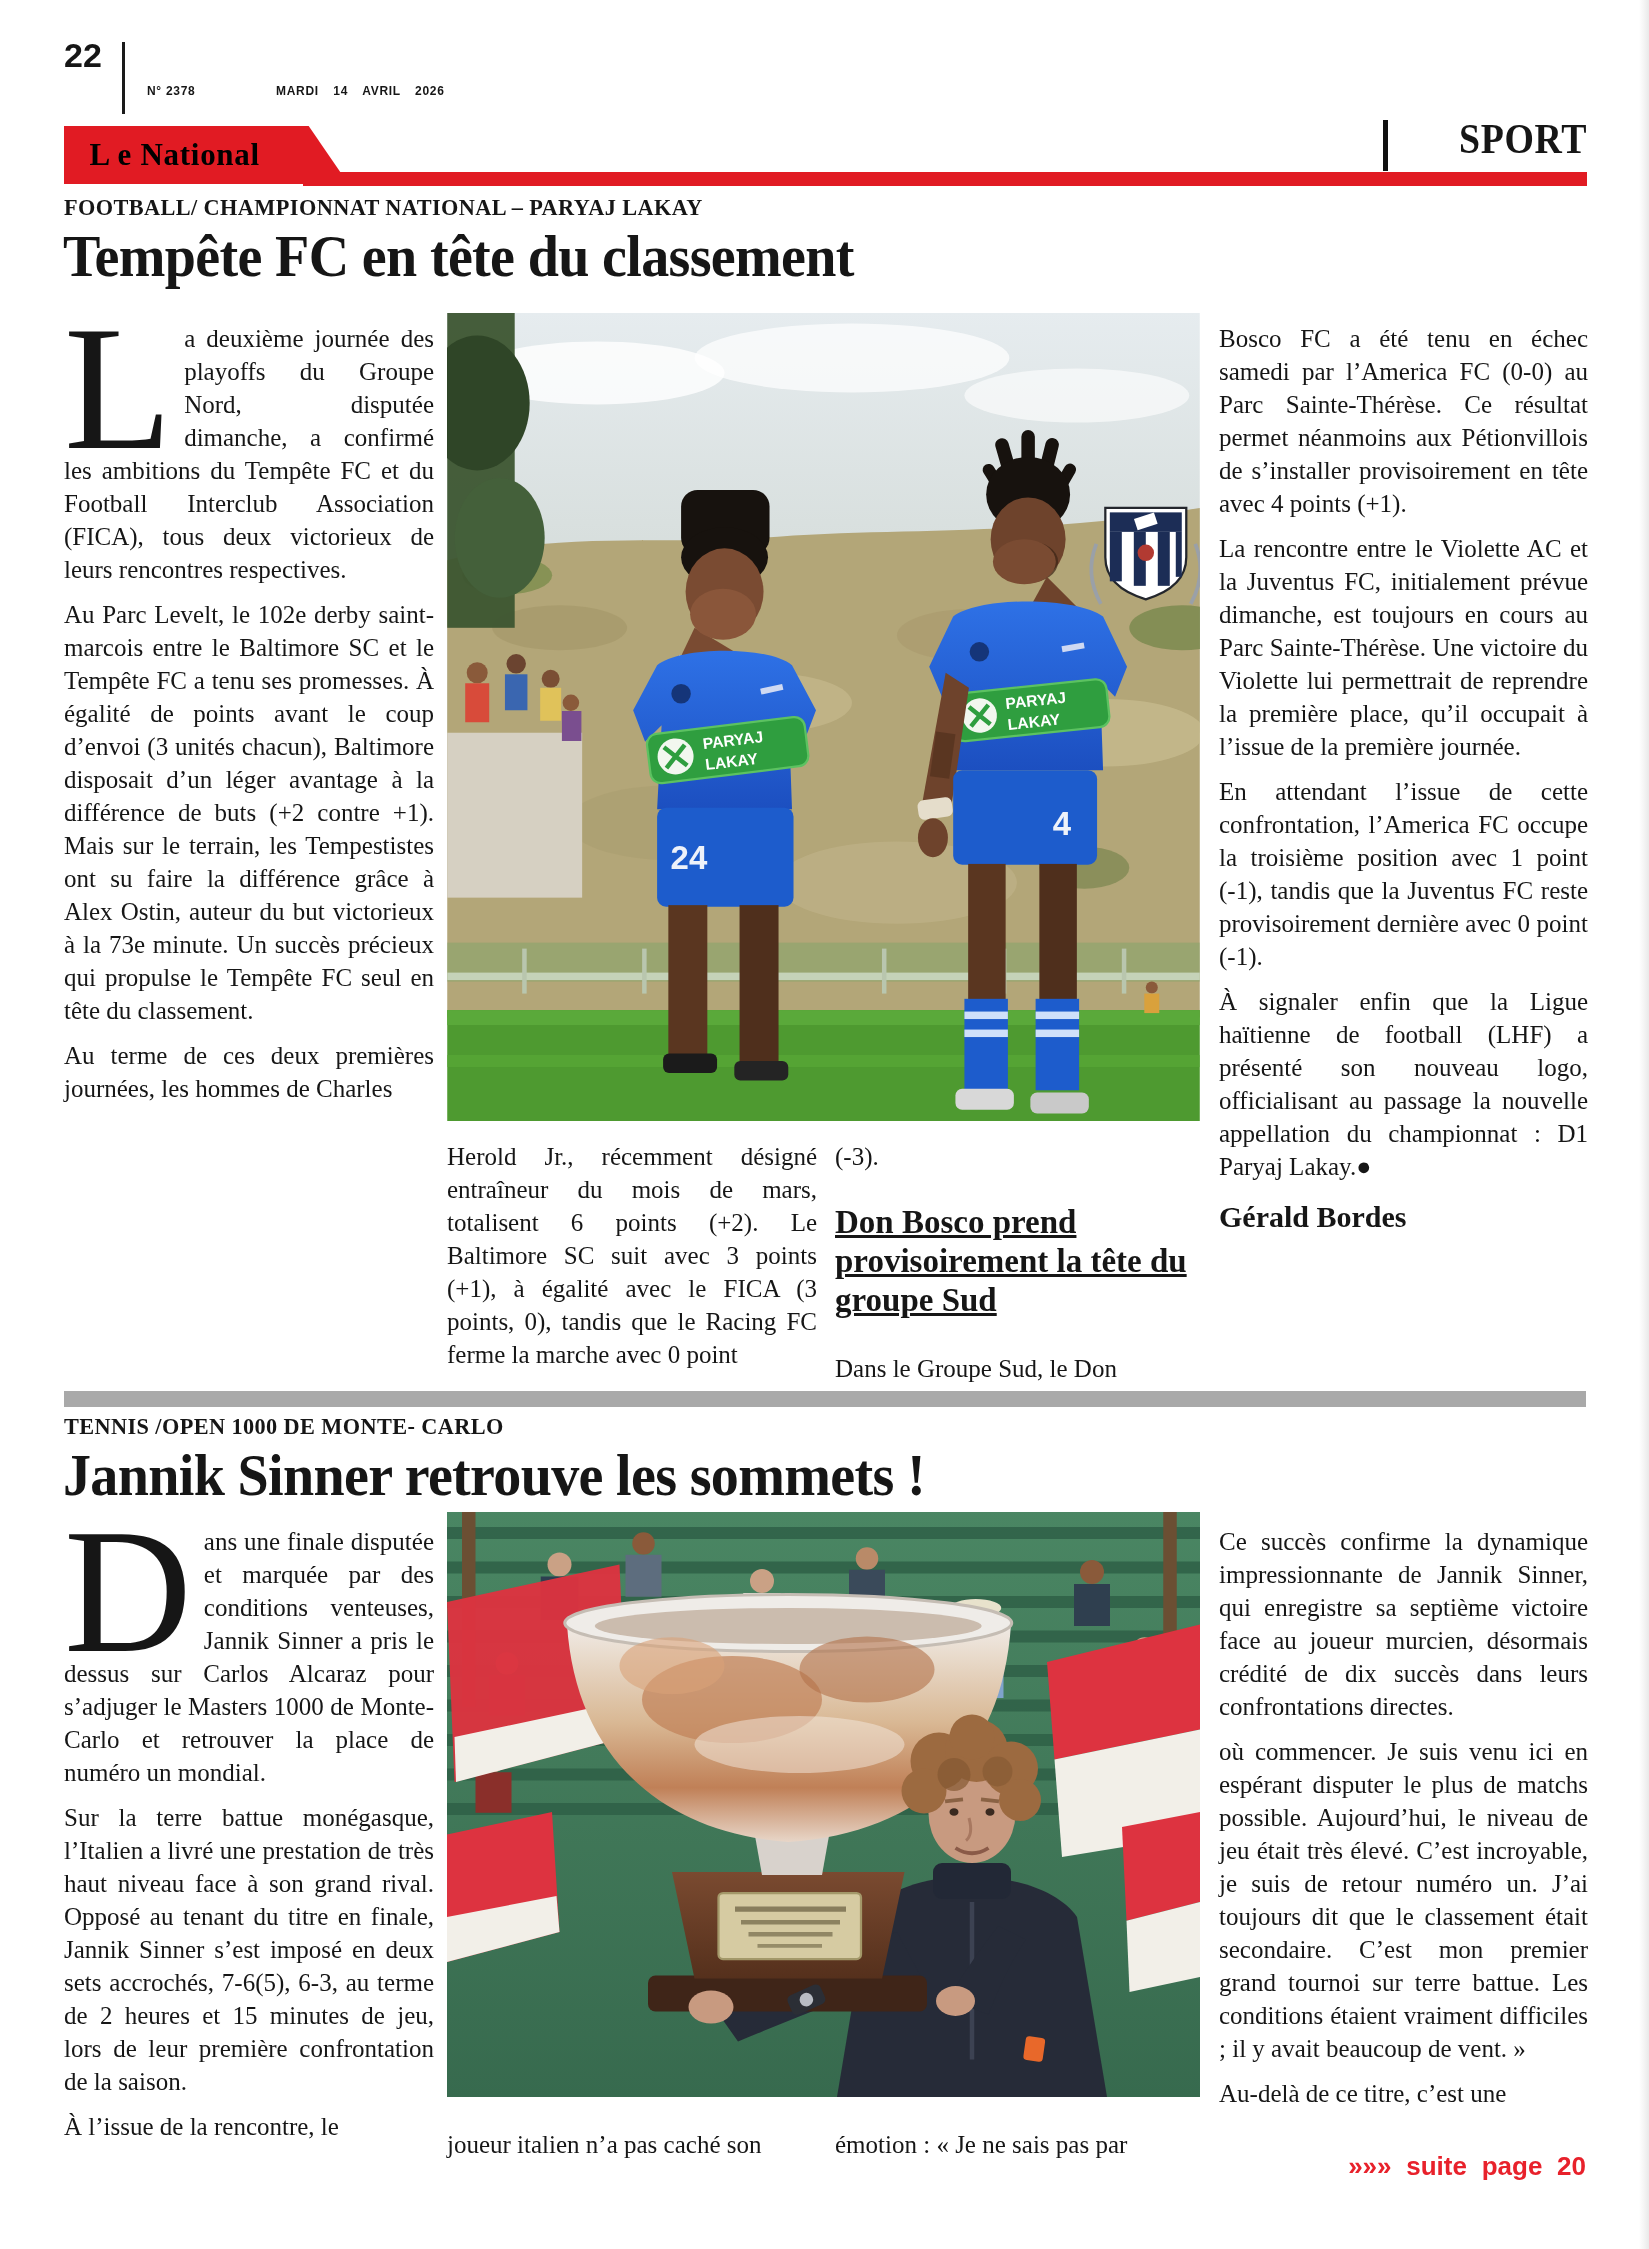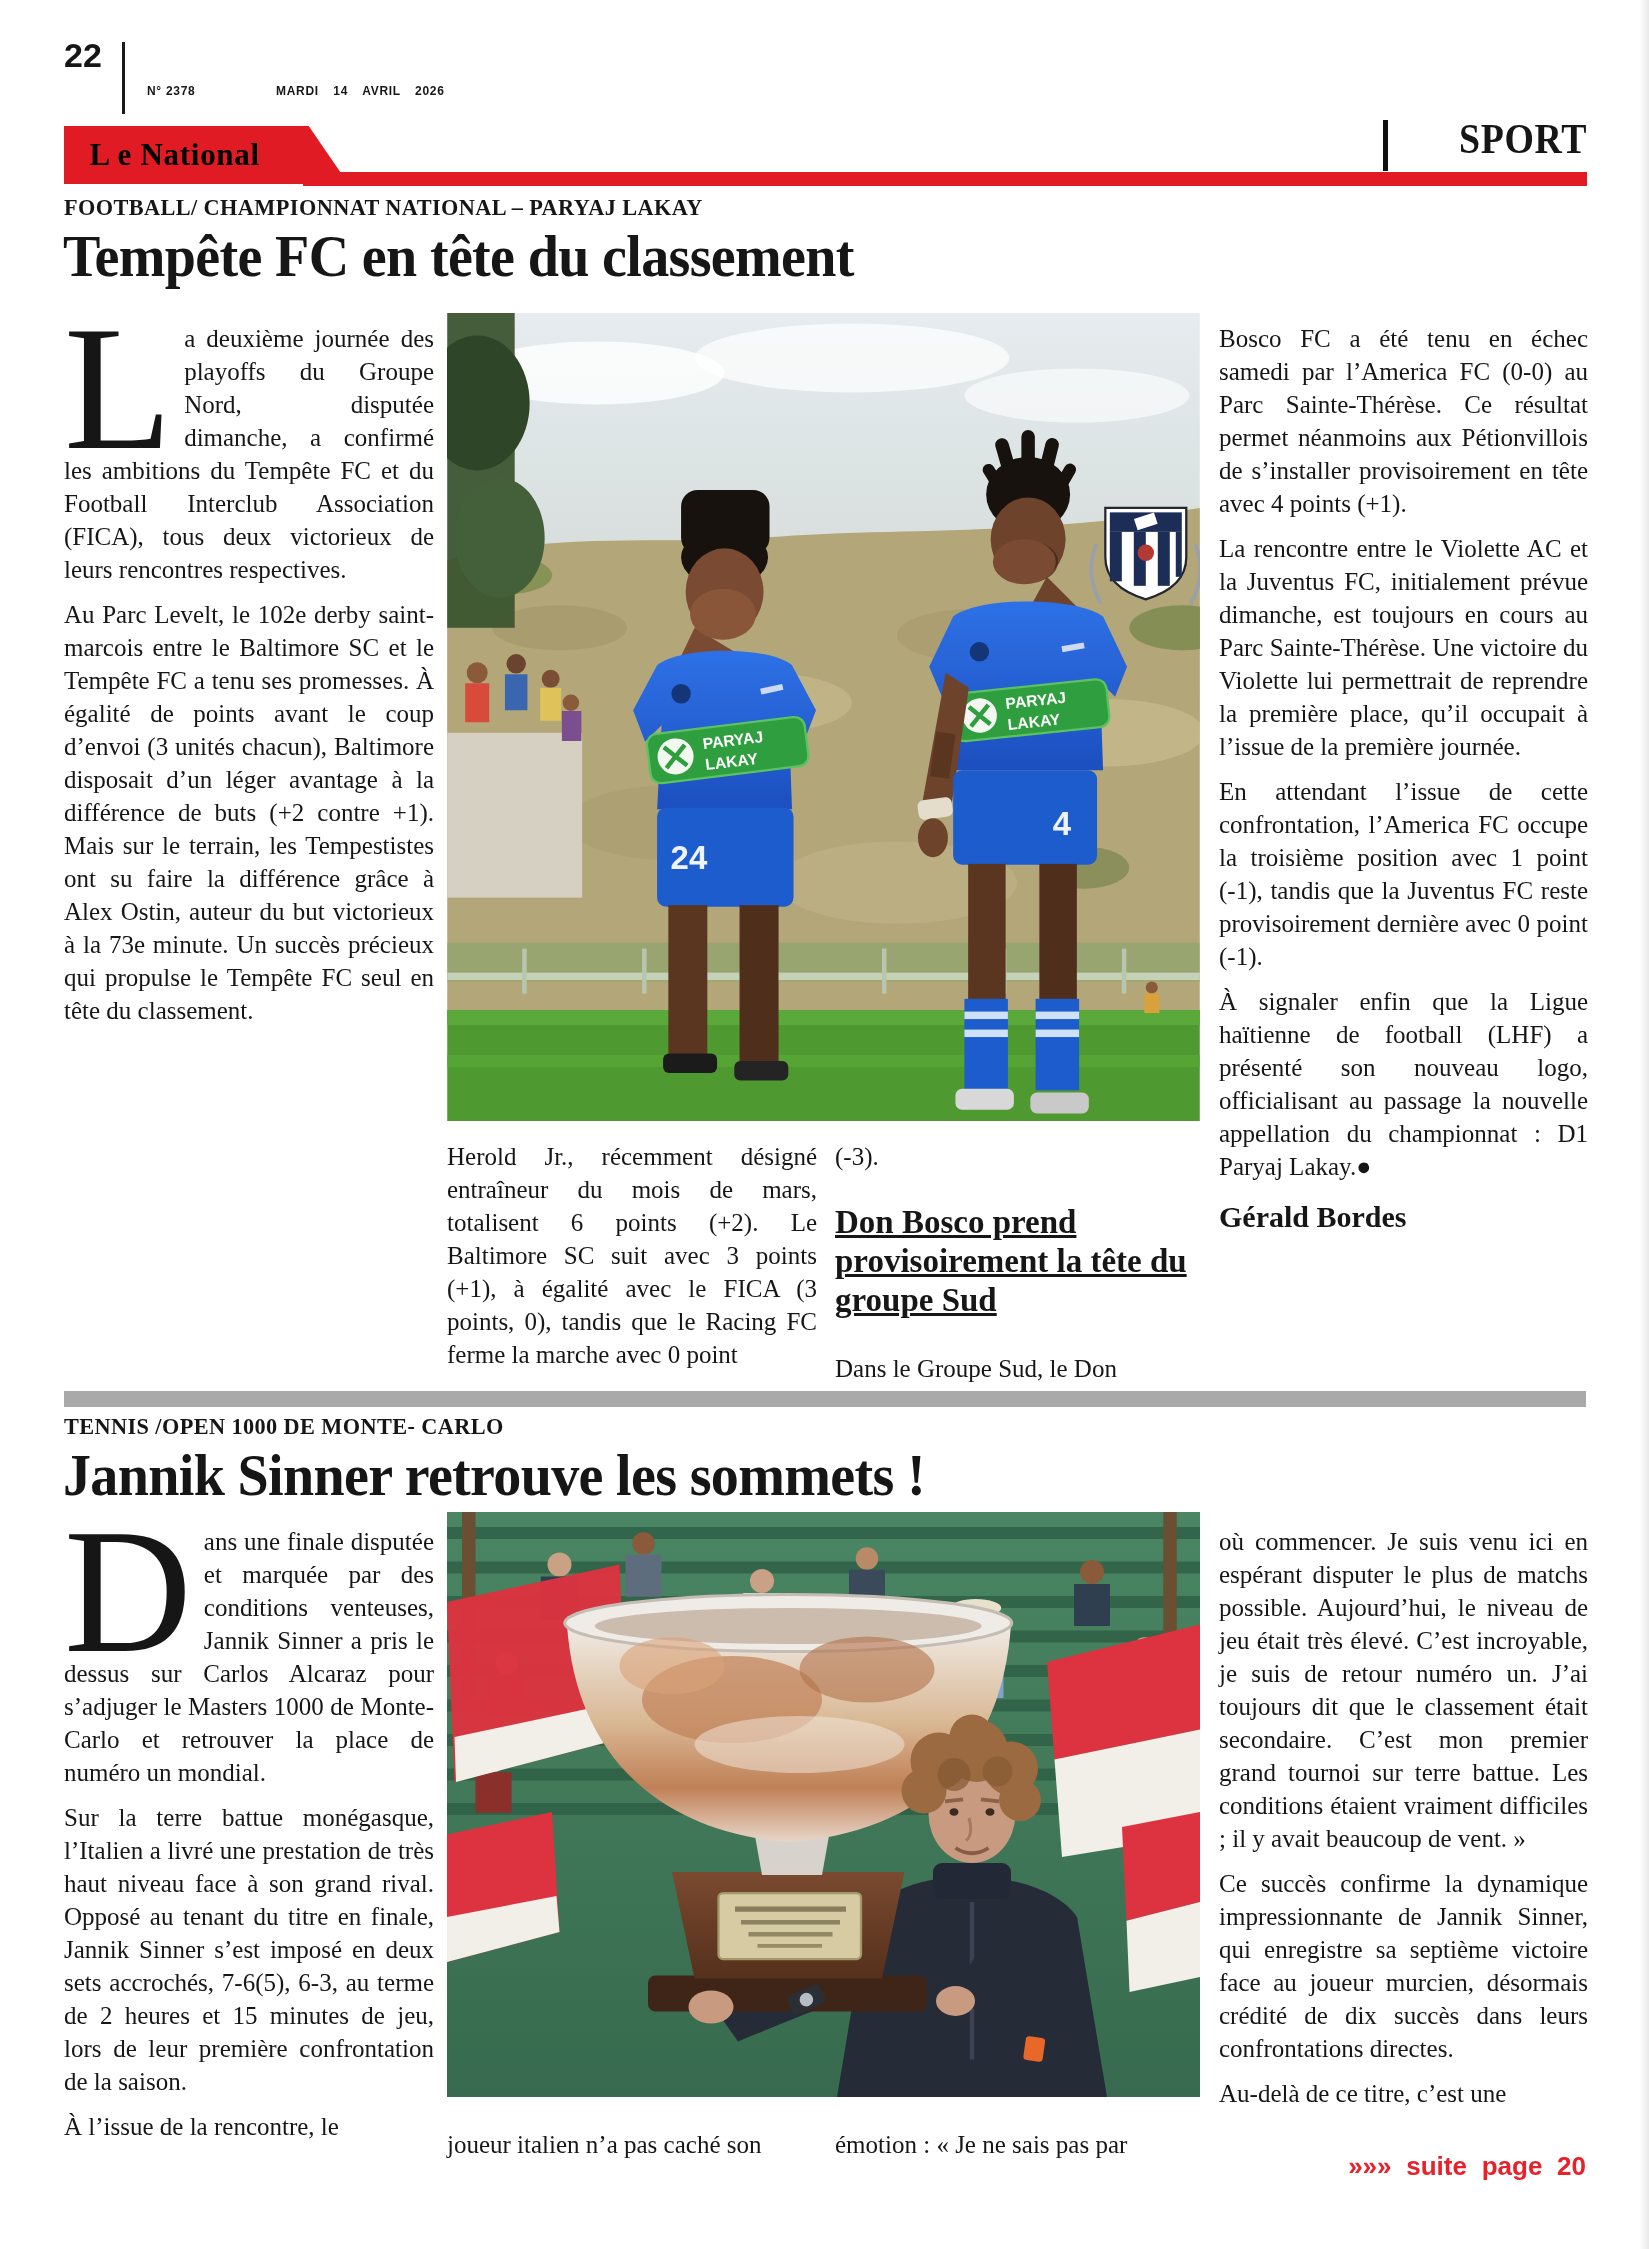--- a/index.html
+++ b/index.html
@@ -42,20 +42,21 @@
 <div class="abs red-strip" style="left:303px;top:172px;width:1284px;height:13.5px;"></div>
 <div class="abs" style="left:1383px;top:120px;width:4.5px;height:51px;background:#111;"></div>
 <div class="abs section-title" style="left:1410px;top:114px;width:177px;">SPORT</div>
 
 <div class="abs kicker" style="left:64px;top:195px;">FOOTBALL/ CHAMPIONNAT NATIONAL – PARYAJ LAKAY</div>
 <div class="abs headline" style="left:63px;top:222px;">Tempête FC en tête du classement</div>
 
 <div class="abs body-text" style="left:64px;top:322px;width:370px;">
   <p><span class="dropcap">L</span><span>a deuxième journée des playoffs du Groupe Nord, disputée dimanche, a confirmé les ambitions du Tempête FC et du Football Interclub Association (FICA), tous deux victorieux de leurs rencontres respectives.</span></p>
   <p>Au Parc Levelt, le 102e derby saint-marcois entre le Baltimore SC et le Tempête FC a tenu ses promesses. À égalité de points avant le coup d’envoi (3 unités chacun), Baltimore disposait d’un léger avantage à la différence de buts (+2 contre +1). Mais sur le terrain, les Tempestistes ont su faire la différence grâce à Alex Ostin, auteur du but victorieux à la 73e minute. Un succès précieux qui propulse le Tempête FC seul en tête du classement.</p>
+  <p>Au terme de ces deux premières journées, les hommes de Charles</p>
 </div>
 
 <div class="abs" style="left:447px;top:313px;width:753px;height:808px;">
 <svg width="753" height="808" viewBox="0 0 1004 1078">
   <defs>
     <linearGradient id="skyG" x1="0" y1="0" x2="0" y2="1">
       <stop offset="0" stop-color="#e6ecef"></stop>
           <stop offset="1" stop-color="#ccd4cf"></stop>
     </linearGradient>
     <linearGradient id="jerseyG" x1="0" y1="0" x2="0" y2="1">
@@ -351,21 +352,21 @@
     <path d="M696,408 q6,22 -4,30" stroke="#a87860" stroke-width="4" fill="none"></path>
     <path d="M678,448 q22,14 44,0" stroke="#8a5a48" stroke-width="5" fill="none"></path>
   </g>
 </svg>
 </div>
 
 <div class="abs caption-part" style="left:447px;top:2128px;width:370px;">joueur italien n’a pas caché son</div>
 <div class="abs caption-part" style="left:835px;top:2128px;width:369px;">émotion : « Je ne sais pas par</div>
 
 <div class="abs body-text" style="left:1219px;top:1525px;width:369px;">
+  <p>Ce succès confirme la dynamique impressionnante de Jannik Sinner, qui enregistre sa septième victoire face au joueur murcien, désormais crédité de dix succès dans leurs confrontations directes.</p>
   <p>où commencer. Je suis venu ici en espérant disputer le plus de matchs possible. Aujourd’hui, le niveau de jeu était très élevé. C’est incroyable, je suis de retour numéro un. J’ai toujours dit que le classement était secondaire. C’est mon premier grand tournoi sur terre battue. Les conditions étaient vraiment difficiles ; il y avait beaucoup de vent. »</p>
-  <p>Ce succès confirme la dynamique impressionnante de Jannik Sinner, qui enregistre sa septième victoire face au joueur murcien, désormais crédité de dix succès dans leurs confrontations directes.</p>
   <p>Au-delà de ce titre, c’est une</p>
 </div>
 
 <div class="abs more-link" style="left:1219px;top:2151px;width:367px;">»»» suite  page  20</div>
 
 <div class="abs edge-shadow" style="left:1639px;top:0;width:10.5px;height:2250px;"></div>
 
 
 </body></html>

